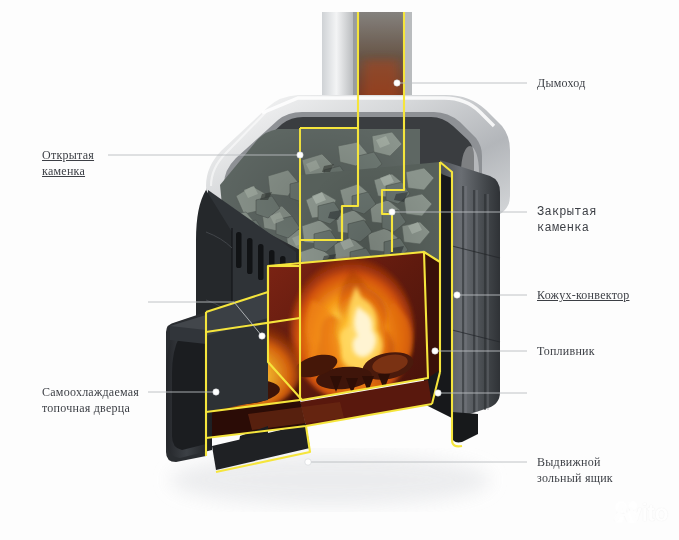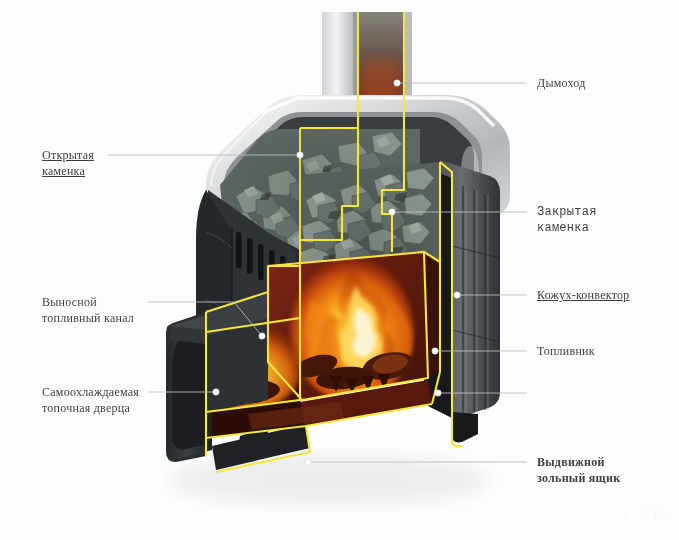--- a/index.html
+++ b/index.html
@@ -471,31 +471,29 @@
       <circle class="dot" cx="392" cy="212" r="3.2"></circle>
       <circle class="dot" cx="457" cy="295" r="3.2"></circle>
       <circle class="dot" cx="435" cy="351" r="3.2"></circle>
       <circle class="dot" cx="438" cy="393" r="3.2"></circle>
       <circle class="dot" cx="308" cy="462" r="3.2"></circle>
     </g>
   </svg>
 
   <div class="lbl left" style="left:42px;  top:148px;text-decoration:underline;">Открытая
 каменка</div>
-  <div class="lbl left" style="left:42px;  top:295px;">Выносной
-топливный канал</div>
   <div class="lbl left" style="left:42px;  top:385px;">Самоохлаждаемая
 топочная дверца</div>
 
   <div class="lbl right" style="left:537px; top:76px;">Дымоход</div>
   <div class="lbl right" style="left:537px; top:205px;font-family:Liberation Mono, monospace;">Закрытая
 каменка</div>
   <div class="lbl right" style="left:537px; top:288px;text-decoration:underline;">Кожух-конвектор</div>
   <div class="lbl right" style="left:537px; top:344px;">Топливник</div>
-  <div class="lbl right" style="left:537px; top:455px;font-weight:bold;">Выдвижной
+  <div class="lbl right" style="left:537px; top:455px;">Выдвижной
 зольный ящик</div>
 
   <div class="wm">
     <svg width="26" height="24" viewBox="0 0 26 24">
       <circle cx="7" cy="7" r="6" fill="#ffffff" opacity=".95"></circle>
       <circle cx="19" cy="5.5" r="4.5" fill="#ffffff" opacity=".95"></circle>
       <circle cx="5" cy="18" r="5" fill="#ffffff" opacity=".95"></circle>
       <circle cx="18" cy="17" r="6.5" fill="#ffffff" opacity=".95"></circle>
     </svg>
     <span class="wm-txt">Avito</span>

